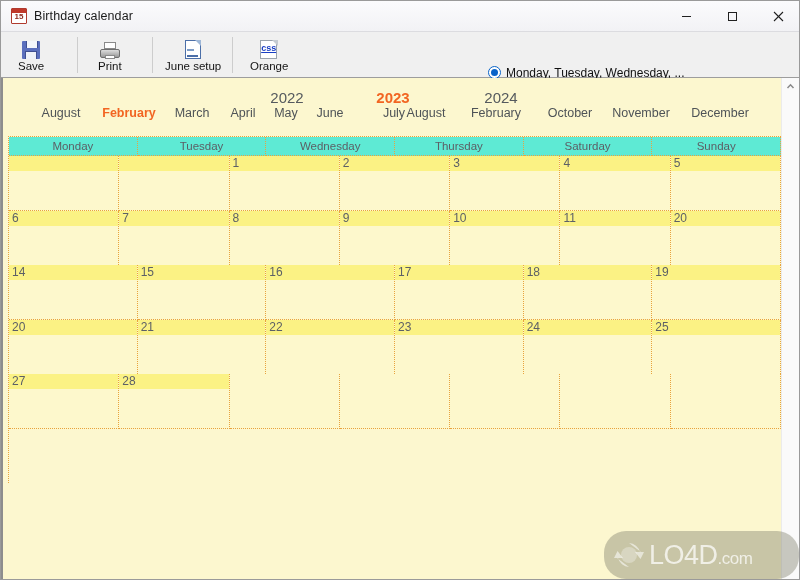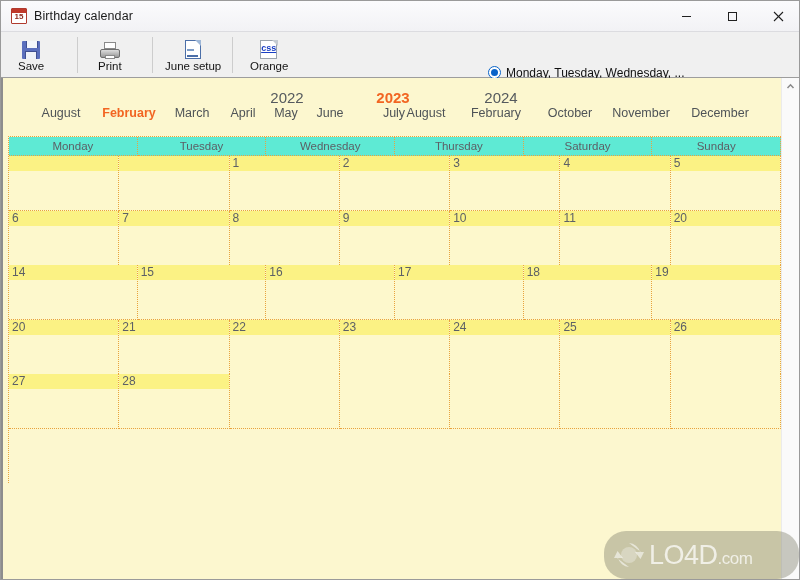--- a/index.html
+++ b/index.html
@@ -532,24 +532,20 @@
               <div class="day-body"></div>
             </div>
           <div class="day-cell">
               <div class="day-num-bar">24</div>
               <div class="day-body"></div>
             </div>
           <div class="day-cell">
               <div class="day-num-bar">25</div>
               <div class="day-body"></div>
             </div>
-          <div class="day-cell">
-              <div class="day-num-bar">26</div>
-              <div class="day-body"></div>
-            </div>
         </div>
 
         <div class="week-row">
           <div class="day-cell">
               <div class="day-num-bar">27</div>
               <div class="day-body"></div>
             </div>
           <div class="day-cell">
               <div class="day-num-bar">28</div>
               <div class="day-body"></div>

